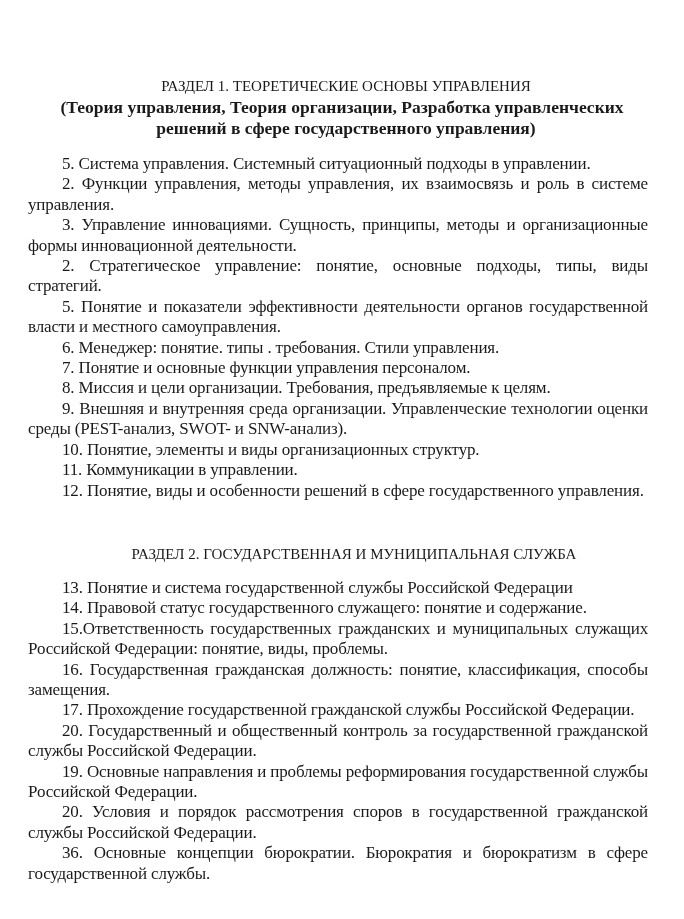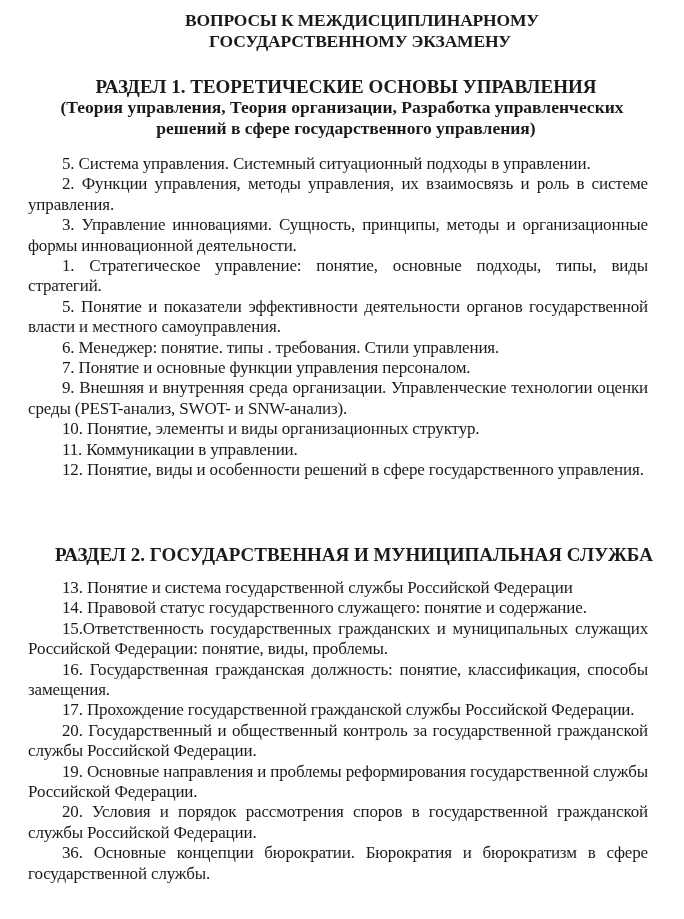--- a/index.html
+++ b/index.html
@@ -11,21 +11,21 @@
     }
     .title {
       position: absolute; left: 0; width: 684px; text-align: center;
       font-weight: bold; font-size: 17.5px; line-height: 21px;
       letter-spacing: -0.2px;
     }
     .title .l1 { display: block; padding-left: 40px; }
     .title .l2 { display: block; padding-left: 36px; }
     .sec-head {
       position: absolute; left: 0; width: 684px; text-align: center;
-      font-weight: bold; font-size: 19px; line-height: 21px;
+      font-weight: normal; font-size: 15px; line-height: 21px;
     }
     .sec-sub {
       position: absolute; left: 0; width: 684px; text-align: center;
       font-weight: bold; font-size: 17.5px; line-height: 21px;
     }
     .sec-sub .l1 { display: block; }
     .sec-sub .l2 { display: block; padding-left: 8px; }
     .list {
       position: absolute; left: 28px; width: 620px;
       font-size: 17px; line-height: 20.4px;
@@ -33,40 +33,37 @@
     .q {
       text-align: justify; text-indent: 34px; margin: 0;
       letter-spacing: -0.15px;
     }
   </style>
 </head>
 <body>
 
 <div class="page">
 
-  <div class="title" style="top:10px;">
-    <span class="l1">ВОПРОСЫ К МЕЖДИСЦИПЛИНАРНОМУ</span>
-    <span class="l2">ГОСУДАРСТВЕННОМУ ЭКЗАМЕНУ</span>
-  </div>
 
   <div class="sec-head" style="top:76px; padding-left:8px; box-sizing:border-box;">РАЗДЕЛ 1. ТЕОРЕТИЧЕСКИЕ ОСНОВЫ УПРАВЛЕНИЯ</div>
 
   <div class="sec-sub" style="top:97px;">
     <span class="l1">(Теория управления, Теория организации,  Разработка управленческих</span>
     <span class="l2">решений в сфере государственного управления)</span>
   </div>
 
   <div class="list" style="top:154px;">
     <p class="q">5. Система управления. Системный ситуационный подходы в управлении.</p>
     <p class="q">2. Функции управления, методы управления, их взаимосвязь и роль в системе управления.</p>
     <p class="q">3. Управление инновациями. Сущность, принципы, методы и организационные формы инновационной деятельности.</p>
-    <p class="q">1. Стратегическое управление: понятие, основные подходы, типы, виды стратегий.</p>
+    <p class="q">2. Стратегическое управление: понятие, основные подходы, типы, виды стратегий.</p>
     <p class="q">5. Понятие и показатели эффективности деятельности органов государственной власти и местного самоуправления.</p>
     <p class="q">6. Менеджер: понятие.  типы . требования. Стили управления.</p>
     <p class="q">7. Понятие и основные функции управления персоналом.</p>
+    <p class="q">8. Миссия и цели организации. Требования, предъявляемые к целям.</p>
     <p class="q">9. Внешняя и внутренняя среда организации. Управленческие технологии оценки среды (PEST-анализ, SWOT- и SNW-анализ).</p>
     <p class="q">10. Понятие, элементы и виды организационных структур.</p>
     <p class="q">11. Коммуникации в управлении.</p>
     <p class="q">12. Понятие, виды и особенности решений в сфере государственного управления.</p>
   </div>
 
   <div class="sec-head" style="top:544px; padding-left:24px; box-sizing:border-box;">РАЗДЕЛ 2. ГОСУДАРСТВЕННАЯ И МУНИЦИПАЛЬНАЯ СЛУЖБА</div>
 
   <div class="list" style="top:578px;">
     <p class="q">13. Понятие и система государственной службы Российской Федерации</p>

